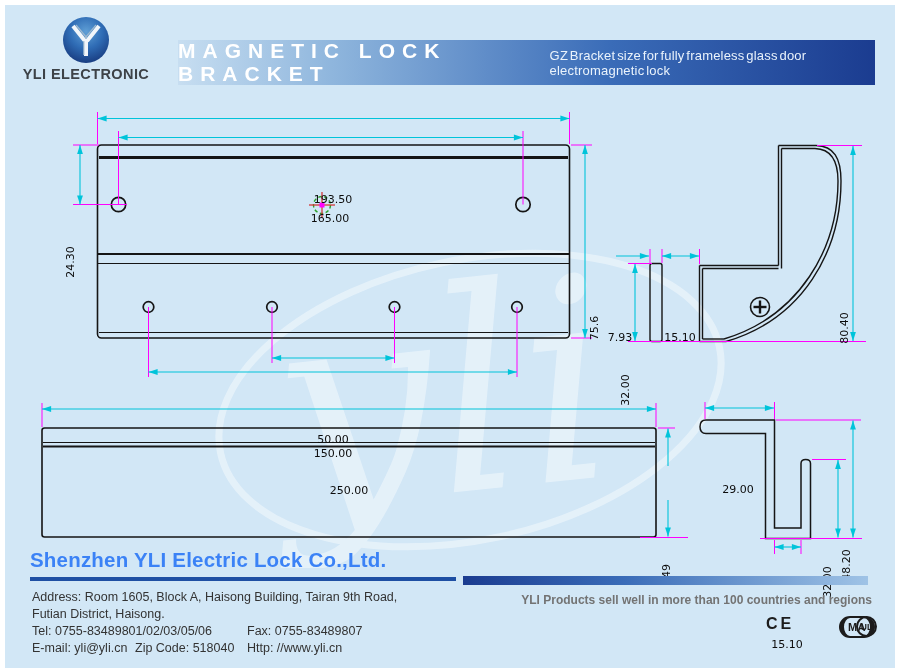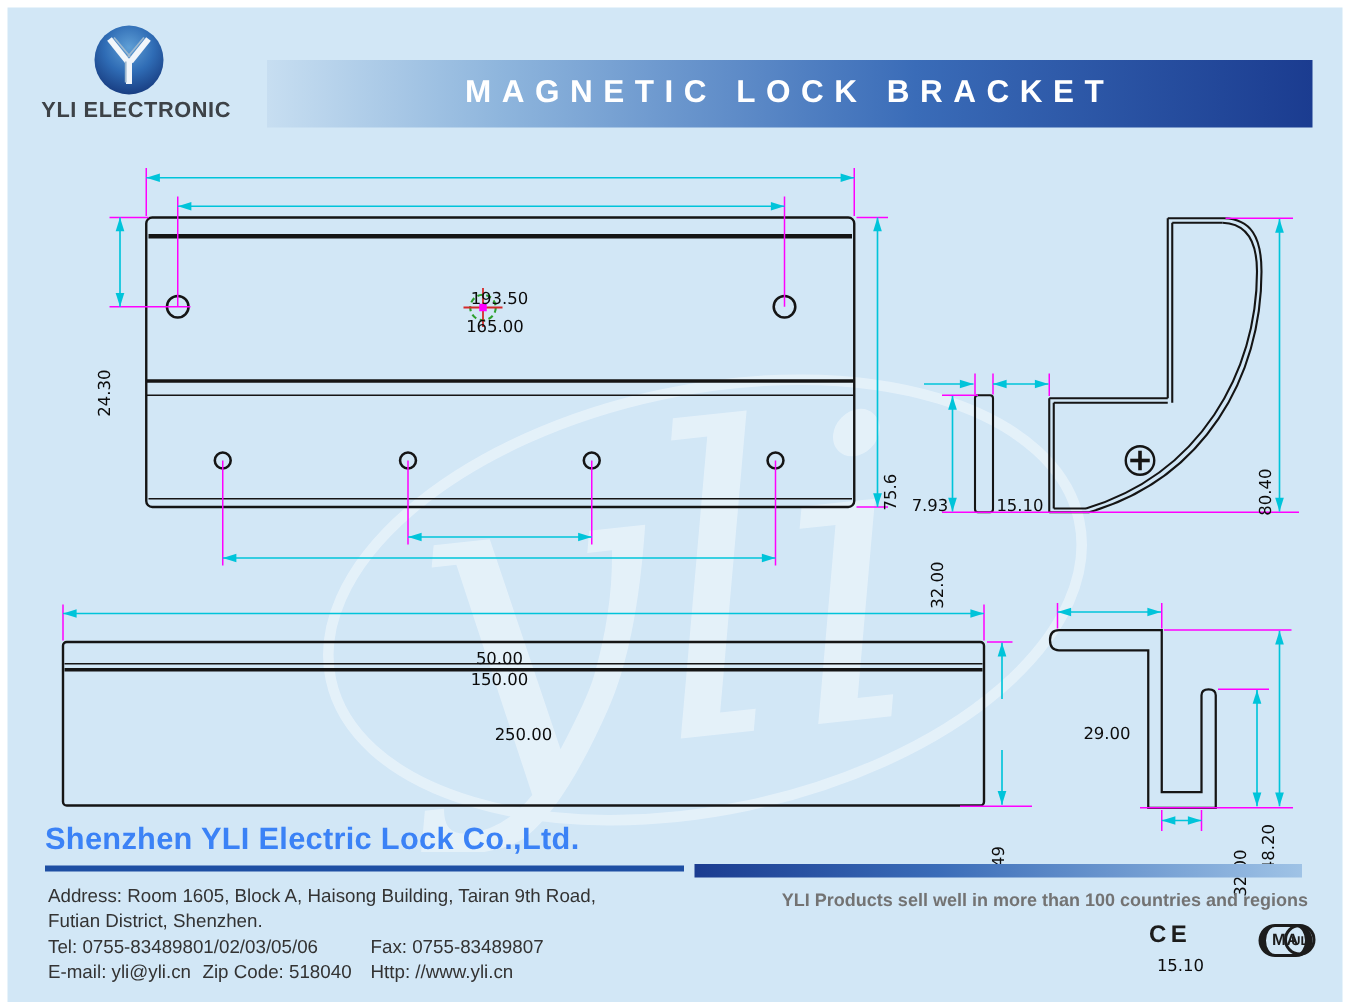--- a/index.html
+++ b/index.html
@@ -1,21 +1,21 @@
 <!DOCTYPE html>
 <html><head>
 <meta charset="utf-8">
 <style>
   html,body{margin:0;padding:0;}
   .stage{position:relative;width:900px;height:668px;background:#ffffff;overflow:hidden;
          font-family:"Liberation Sans",sans-serif;}
   .bg{position:absolute;left:5px;top:5px;right:5px;bottom:0;background:#d2e7f6;}
   
   .logo-svg{position:absolute;left:59px;top:13px;}
-  .logo-text{position:absolute;left:18px;top:66px;width:136px;text-align:right;
+  .logo-text{position:absolute;left:18px;top:66px;width:136px;text-align:center;
              font-weight:bold;font-size:14.5px;letter-spacing:.4px;color:#3d4247;}
   .banner{position:absolute;left:178px;top:40px;width:697px;height:45px;
           background:linear-gradient(90deg,#c7def1 0%,#8fb6dd 22%,#3a6cb8 62%,#1b3c90 100%);
           display:flex;flex-direction:row;justify-content:center;align-items:center;}
   .banner-title{font-weight:bold;font-size:21px;letter-spacing:7px;color:#ffffff;line-height:1.05;}
   .banner-sub{font-size:13px;color:#eaf3fc;letter-spacing:.2px;word-spacing:-2px;margin-top:1px;}
   
   .draw{position:absolute;left:0;top:88px;}
   .dl,.dlr{position:absolute;font-family:"DejaVu Sans",sans-serif;font-size:11px;color:#0c0c0c;
            white-space:nowrap;transform:translate(-50%,-50%);line-height:1;}
@@ -62,20 +62,21 @@
     <g stroke="#9db8cf" fill="none" stroke-width="1.2">
       <path d="M17,12 L28,25"></path>
         <path d="M37,12 L26,25"></path>
         <path d="M24.8,28 L24.8,42"></path>
     </g>
   </svg>
   <div class="logo-text">YLI ELECTRONIC</div>
 
   <div class="banner">
     <div class="banner-title">MAGNETIC LOCK BRACKET</div>
+    <div class="banner-sub">GZ Bracket size for fully frameless glass door electromagnetic lock</div>
   </div>
 
   <svg class="draw" width="900" height="480" viewBox="0 88 900 480">
     <defs>
       <marker id="ar" markerUnits="userSpaceOnUse" markerWidth="11" markerHeight="8" refX="9.6" refY="4" orient="auto-start-reverse">
         <path d="M0.5,1.1 L9.6,4 L0.5,6.9 Z" fill="#00c4da"></path>
       </marker>
     </defs>
 
     <g opacity="0.42">
@@ -202,21 +203,21 @@
   <span class="dl" style="left:738px;top:489px">29.00</span>
   <span class="dl" style="left:787px;top:644px">15.10</span>
   <span class="dlr" style="left:827px;top:582px">32.00</span>
   <span class="dlr" style="left:846px;top:565px">48.20</span>
 
   <div class="company">Shenzhen YLI Electric Lock Co.,Ltd.</div>
   <div class="rule-left"></div>
   <div class="rule-right"></div>
 
   <div class="addr" style="left:32px;top:590px">Address: Room 1605, Block A, Haisong Building, Tairan 9th Road,</div>
-  <div class="addr" style="left:32px;top:607px">Futian District, Shenzhen.</div>
+  <div class="addr" style="left:32px;top:607px">Futian District, Haisong.</div>
   <div class="addr" style="left:32px;top:624px">Tel: 0755-83489801/02/03/05/06</div>
   <div class="addr" style="left:247px;top:624px">Fax: 0755-83489807</div>
   <div class="addr" style="left:32px;top:641px">E-mail: yli@yli.cn</div>
   <div class="addr" style="left:135px;top:641px">Zip Code: 518040</div>
   <div class="addr" style="left:247px;top:641px">Http: //www.yli.cn</div>
 
   <div class="slogan">YLI Products sell well in more than 100 countries and regions</div>
   <div class="cert-ce">CE</div>
   <div class="cert-ul">UL</div>
   <div class="cert-ma">MA</div>

